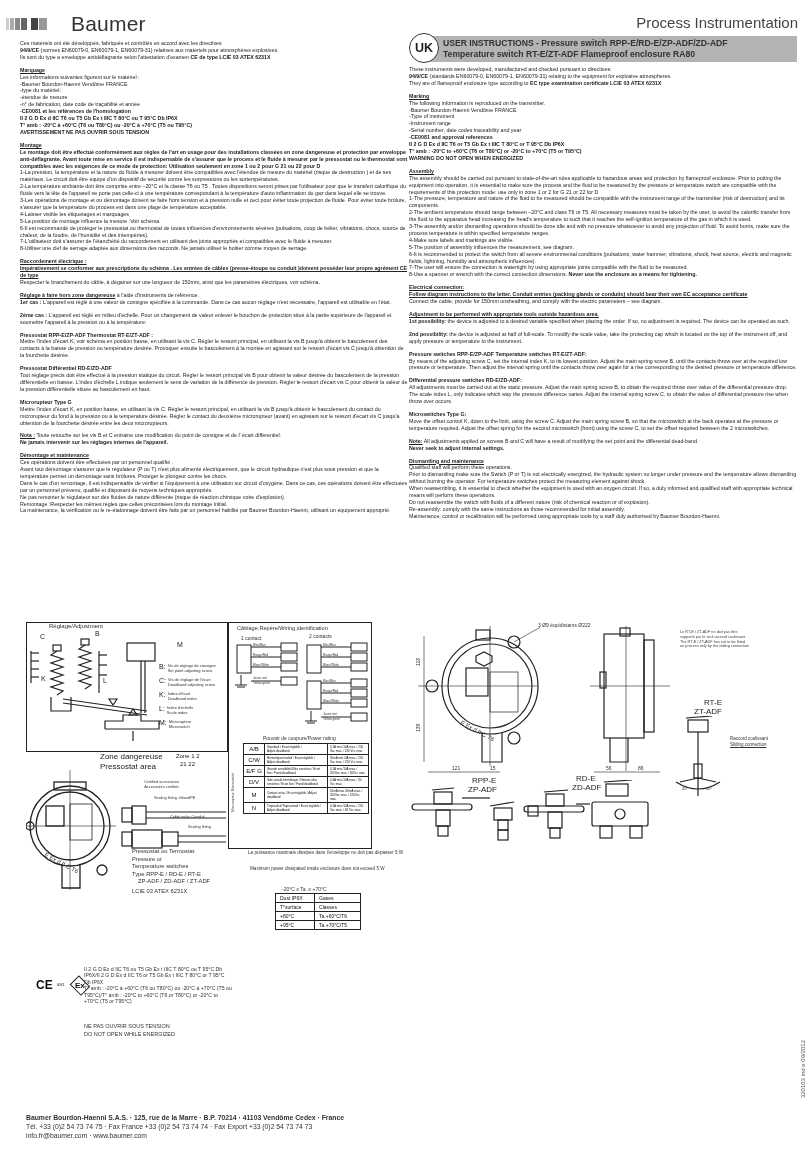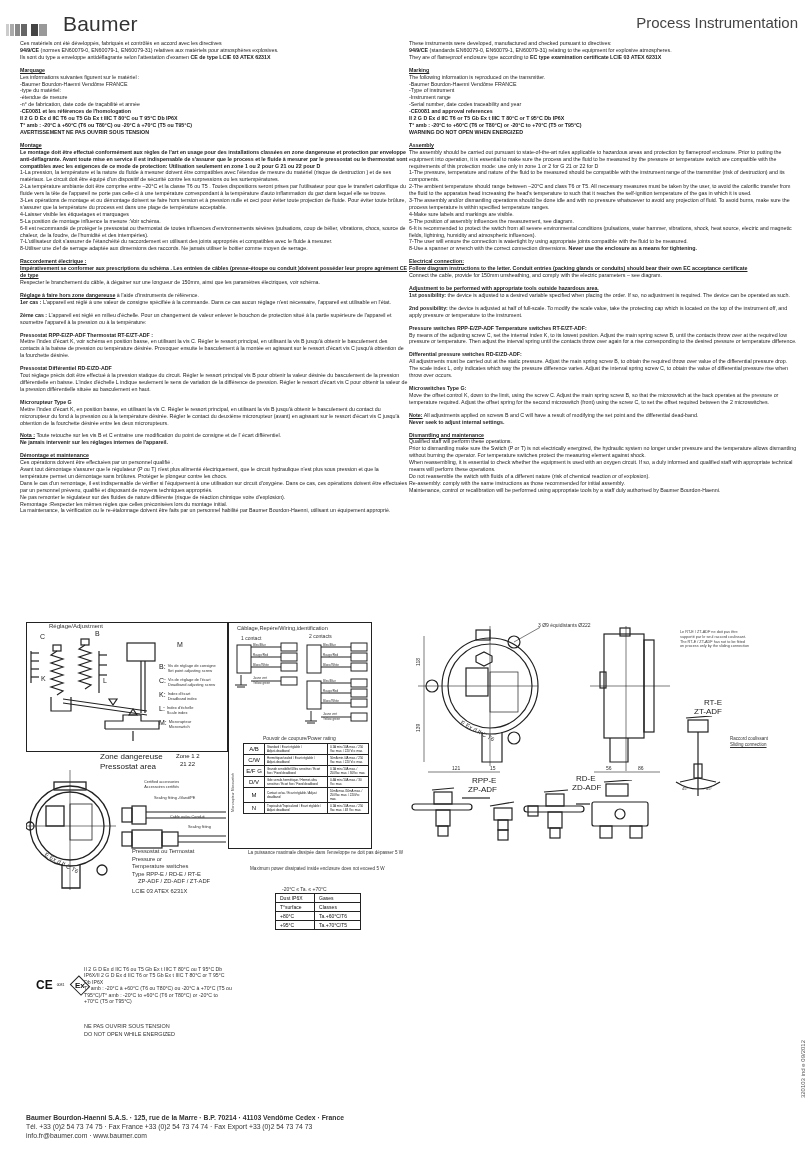--- a/index.html
+++ b/index.html
@@ -1,17 +1,17 @@
 <!DOCTYPE html>
 <html><head>
 <meta charset="utf-8">
 <style>
   html,body{margin:0;padding:0;background:#fff;}
   body{width:808px;height:1149px;position:relative;overflow:hidden;font-family:"Liberation Sans",sans-serif;color:#111;}
-  .logo{position:absolute;left:6px;top:12px;display:flex;align-items:flex-end;gap:16px;}
+  .logo{position:absolute;left:6px;top:12px;display:flex;align-items:center;gap:24px;}
   .logo .bars{display:flex;gap:1px;align-items:center;}
   .logo .bars span{display:block;height:12px;}
   .logo .name{font-size:21px;color:#333;letter-spacing:0.2px;}
   .proc{position:absolute;right:10px;top:14px;font-size:15px;color:#444;}
   .col{position:absolute;top:36px;width:388px;}
   .col.fr{left:20px;}
   .col.uk{left:409px;}
   .hdr{position:relative;height:26px;margin-left:14px;background:#b3b3b3;}
   .hdr .badge{position:absolute;left:-14px;top:-3px;width:28px;height:28px;border:1.5px solid #333;border-radius:50%;background:#fff;font-size:12.5px;font-weight:bold;display:flex;align-items:center;justify-content:center;color:#222;}
   .hdr .t{position:absolute;left:20px;top:2px;font-size:8.6px;font-weight:bold;color:#333;line-height:11px;}
@@ -100,20 +100,27 @@
     <p>Ces opérations doivent être effectuées  par un personnel qualifié .</p>
     <p>Avant tout démontage s'assurer que le  régulateur (P ou T) n'est plus alimenté électriquement, que le circuit hydraulique n'est plus sous pression et que la température permet un démontage sans brûlures. Protéger le plongeur contre les chocs.</p>
     <p>Dans le cas d'un remontage,  il est indispensable de vérifier si l'équipement à une utilisation sur circuit d'oxygène. Dans ce cas, ces opérations doivent être effectuées  par un personnel prévenu, qualifié et disposant de moyens techniques appropriés.</p>
     <p>Ne pas remonter le régulateur sur des fluides de nature différente (risque de réaction chimique voire d'explosion).</p>
     <p>Remontage :Respecter les mêmes règles que celles préconisées lors du montage initial.</p>
     <p>La maintenance, la vérification ou le re-étalonnage doivent être faits par un personnel habilité par Baumer Bourdon-Haenni, utilisant un équipement approprié.</p>
   </div>
 </div>
 
 <div class="col uk">
+  <div class="hdr">
+    <div class="badge">UK</div>
+    <div class="t">
+        <div>USER INSTRUCTIONS - Pressure switch RPP-E/RD-E/ZP-ADF/ZD-ADF</div>
+        <div>Temperature switch RT-E/ZT-ADF Flameproof enclosure RA80</div>
+      </div>
+  </div>
   <div class="body">
     <p>These instruments were developed, manufactured and checked pursuant to directives:</p>
     <p><b>94/9/CE</b><span> (standards EN60079-0, EN60079-1, EN60079-31) relating to the equipment for explosive atmospheres.</span></p>
     <p><span>They are of flameproof enclosure type according to </span><b>EC type examination certificate LCIE 03 ATEX 6231X</b></p>
     <div class="gap"></div>
     <p class="u">Marking</p>
     <p>The following information is reproduced on the transmitter.</p>
     <p>-Baumer Bourdon-Haenni Vendôme FRANCE</p>
     <p>-Type of instrument</p>
     <p>-Instrument range</p>

